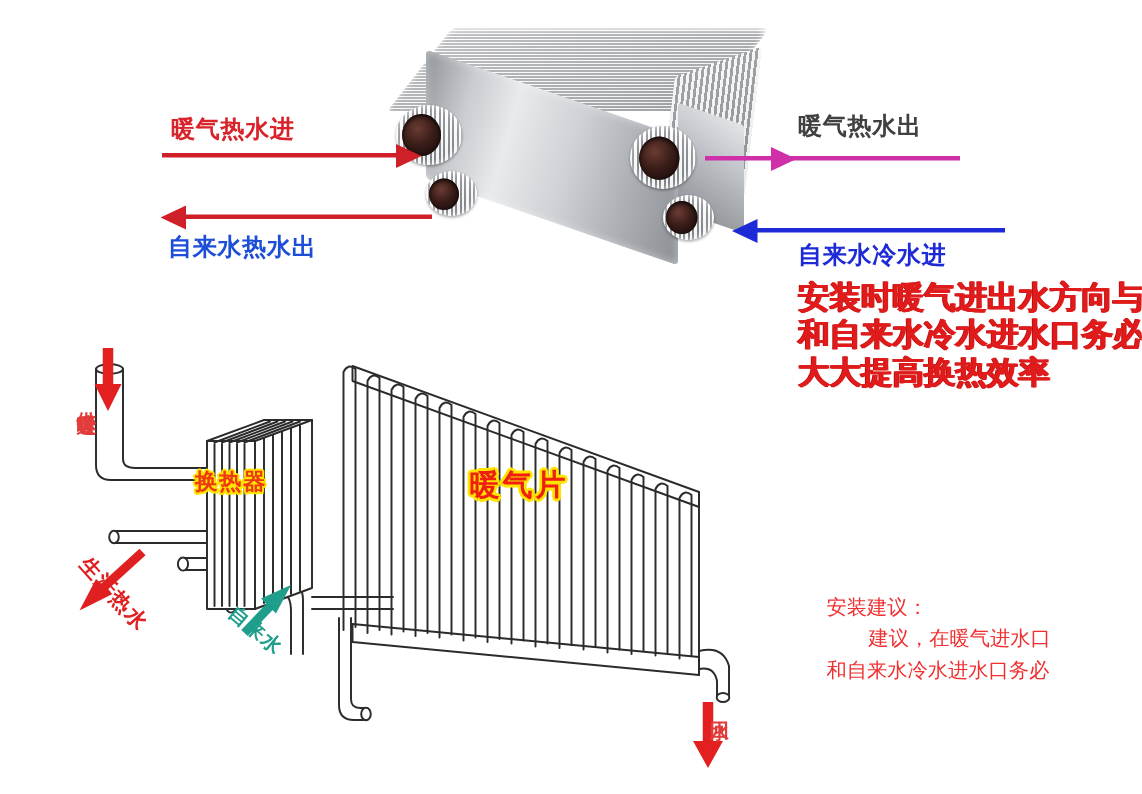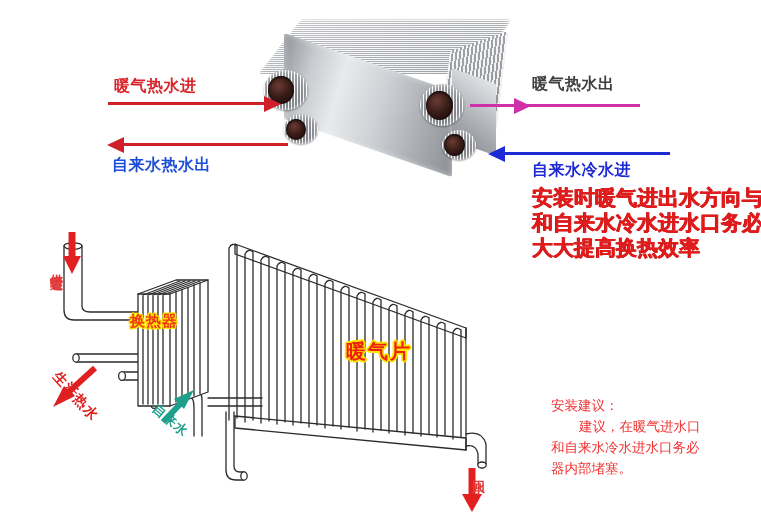--- a/index.html
+++ b/index.html
@@ -166,26 +166,25 @@
     letter-spacing:1px;
   }
   #lbl-exchanger {
     left:130px; top:312px;
     font-size:15px; color:#f0380f; letter-spacing:1px;
     text-shadow:
       1.4px 0 0 #ffe400, -1.4px 0 0 #ffe400, 0 1.4px 0 #ffe400, 0 -1.4px 0 #ffe400,
       1px 1px 0 #ffe400, -1px 1px 0 #ffe400, 1px -1px 0 #ffe400, -1px -1px 0 #ffe400;
   }
   #lbl-radiator {
-    left:313px; top:338px;
+    left:313px; top:310px;
     font-size:20px; color:#f02010; letter-spacing:2px;
     text-shadow:
       1.8px 0 0 #ffe400, -1.8px 0 0 #ffe400, 0 1.8px 0 #ffe400, 0 -1.8px 0 #ffe400,
       1.3px 1.3px 0 #ffe400, -1.3px 1.3px 0 #ffe400, 1.3px -1.3px 0 #ffe400, -1.3px -1.3px 0 #ffe400;
-    margin-left: 33px;
   }
 </style>
 </head>
 <body>
 
 <div id="stage">
 
   <div id="hx-photo" class="abs">
     <div class="hx-top"></div>
     <div class="hx-side"></div>
@@ -359,16 +358,15 @@
   <div class="sch-lbl" id="lbl-tap-water">自来水</div>
 
   <div class="sch-lbl" id="lbl-radiator">暖气片</div>
 
   <div class="sch-lbl" id="lbl-return">回水</div>
 
   <div id="advisory" class="abs">
     <div>安装建议：</div>
     <div class="indent">建议，在暖气进水口</div>
     <div>和自来水冷水进水口务必</div>
-    <div>器内部堵塞。</div>
   </div>
 
 </div>
 
 </body></html>

